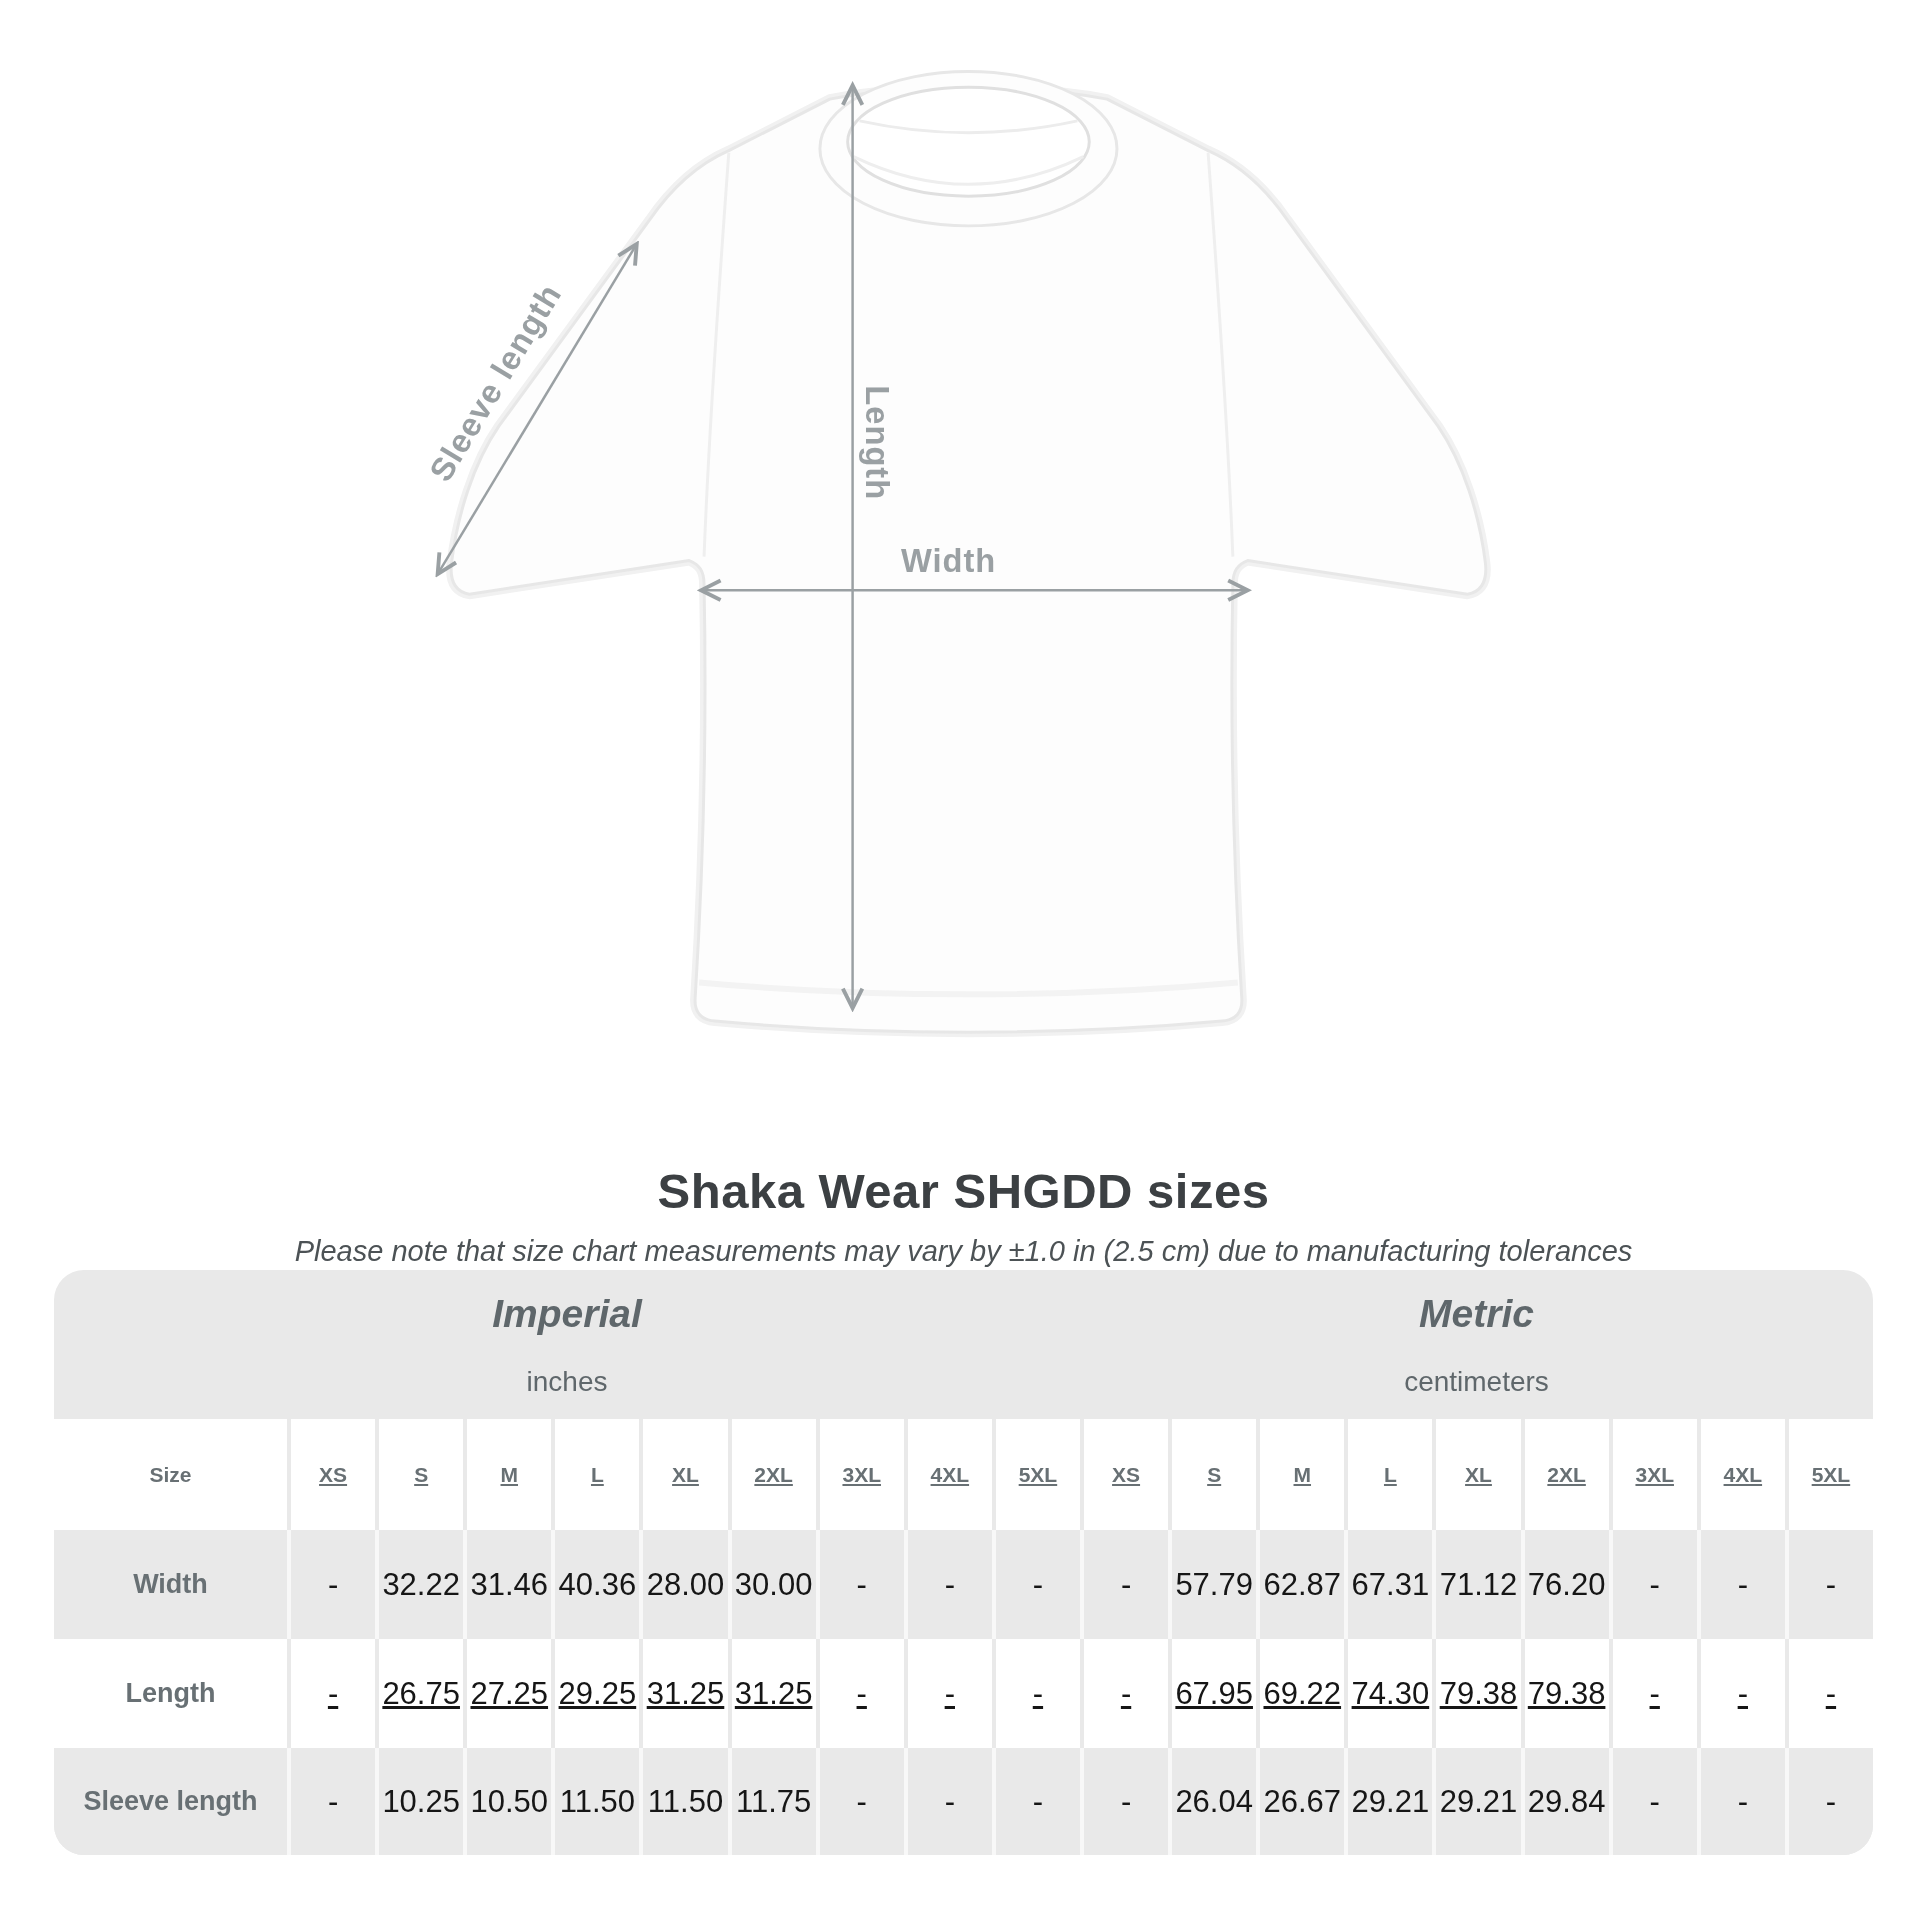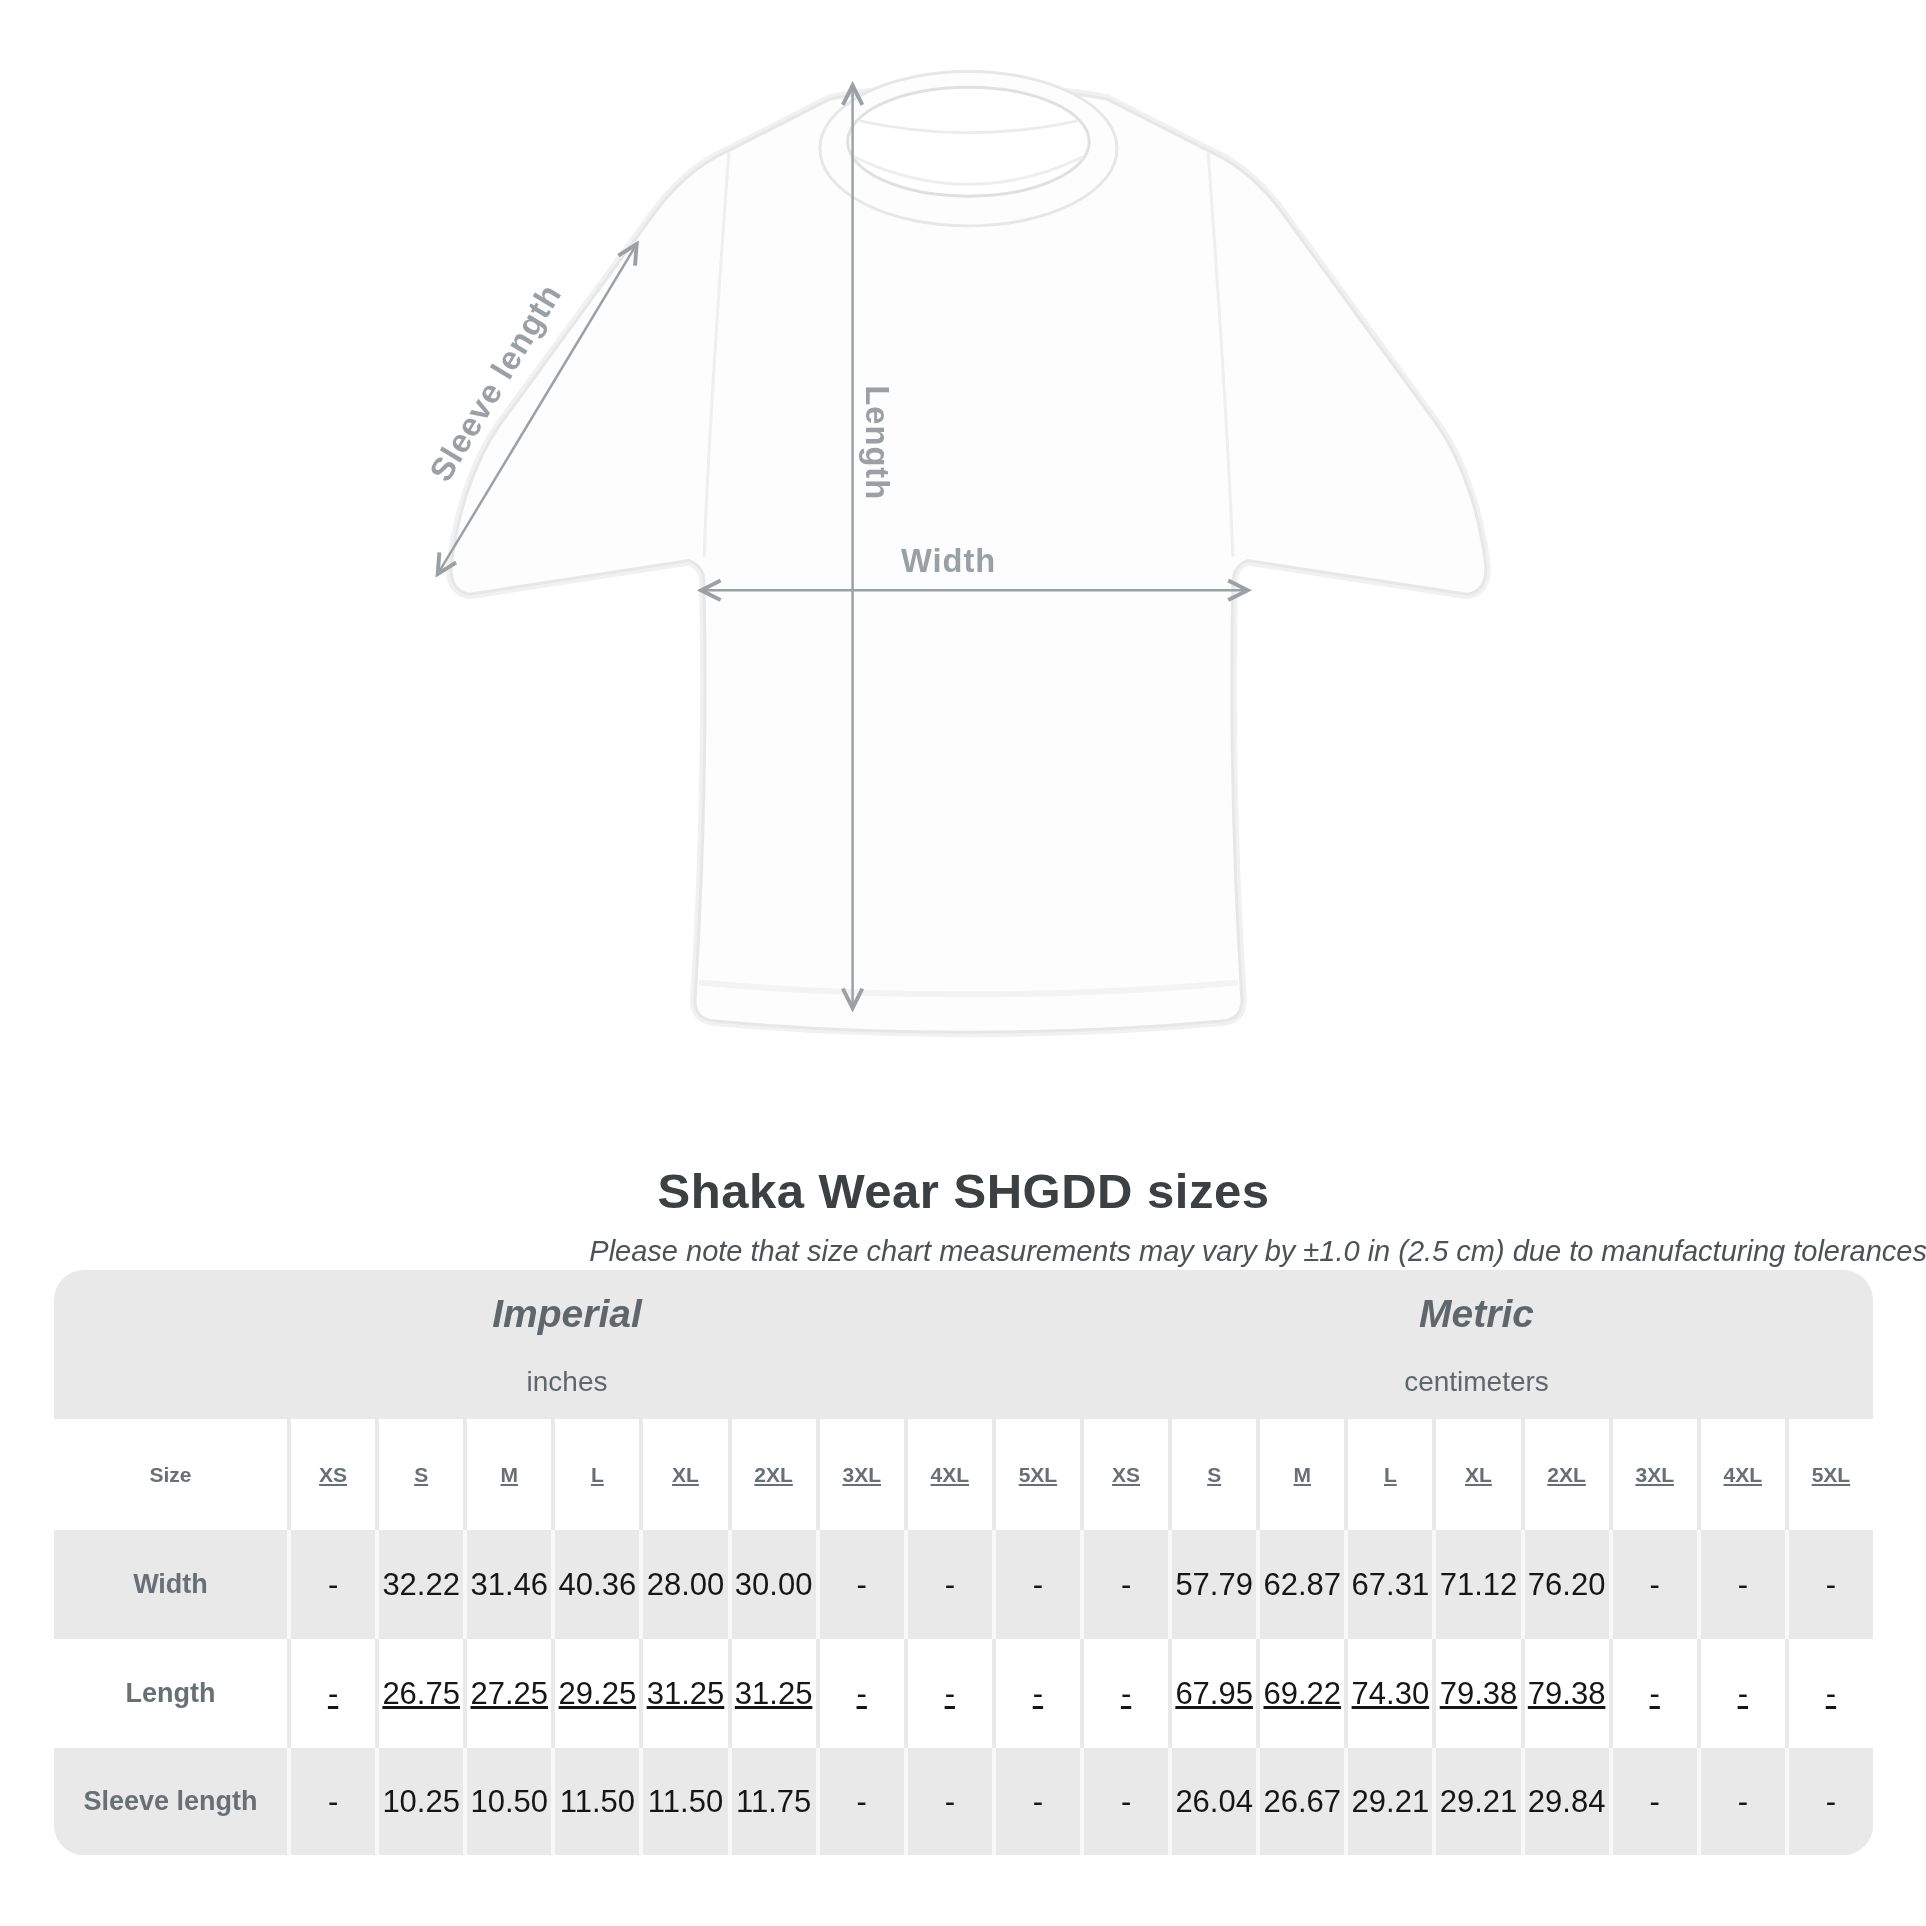--- a/index.html
+++ b/index.html
@@ -5,21 +5,21 @@
   html,body{margin:0;padding:0;background:#ffffff;}
   #canvas{position:relative;width:1927px;height:1927px;background:#ffffff;overflow:hidden;
           font-family:"Liberation Sans", sans-serif;}
 
   
   #diagram{position:absolute;left:0;top:0;width:1927px;height:1139px;}
 
   
   .heading{position:absolute;left:0;top:1115px;width:100%;text-align:center;margin-top:48px;}
   .heading .title{font-size:49px;font-weight:bold;color:#3c4043;letter-spacing:0.5px;}
-  .heading .subtitle{margin-top:16px;font-size:29px;font-style:italic;color:#4c5255;text-align:right;}
+  .heading .subtitle{margin-top:16px;font-size:29px;font-style:italic;color:#4c5255;}
 
   
   .size-table{position:absolute;left:54px;top:1270px;width:1819px;
               background:#e9e9e9;border-radius:30px;overflow:hidden;
               display:grid;grid-template-columns:233px repeat(18,1fr);
               grid-template-rows:149px 111px 109px 109px 107px;}
   .cell{display:flex;align-items:center;justify-content:center;}
   .unit-cell{flex-direction:column;background:transparent;gap:20px;}
   .unit-name{font-size:39px;font-weight:bold;font-style:italic;color:#5f676b;}
   .unit-sub{margin-top:10px;font-size:28px;color:#5f676b;}

